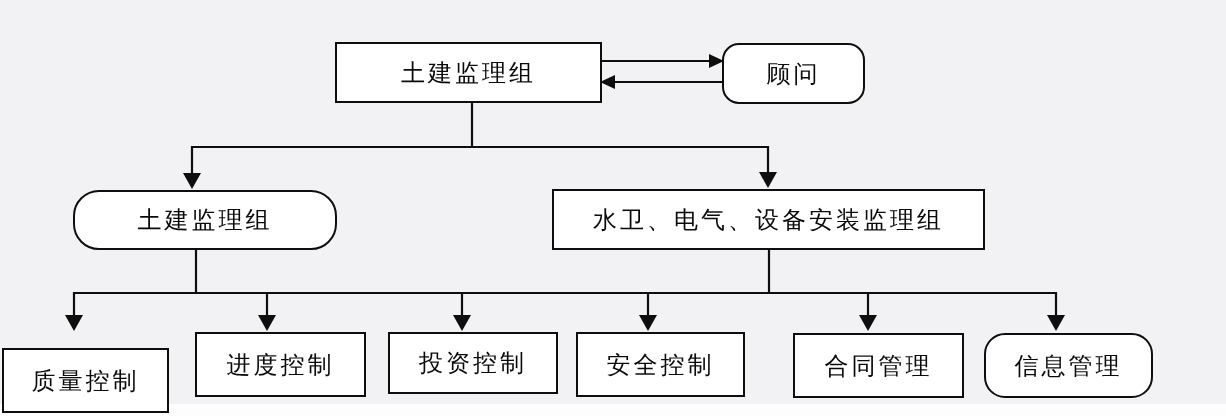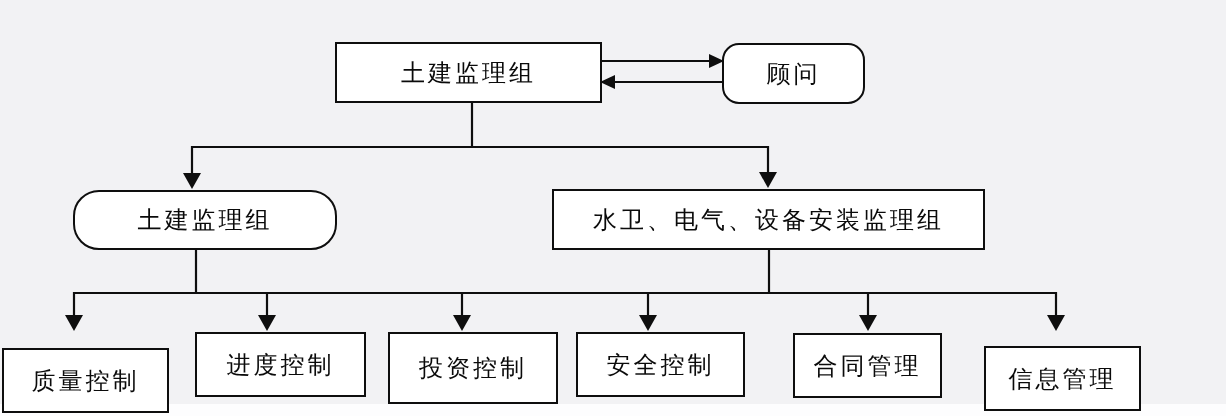--- a/index.html
+++ b/index.html
@@ -113,29 +113,29 @@
   </div>
 
   <div class="node" style="left:2px; top:332px; width:167px; height:65px;margin-top:16px;">
     <span>质量控制</span>
   </div>
 
   <div class="node" style="left:195px; top:332px; width:171px; height:65px;">
     <span>进度控制</span>
   </div>
 
-  <div class="node" style="left:388px; top:332px; width:170px; height:72px;">
+  <div class="node" style="left:388px; top:332px; width:170px; height:62px;">
     <span>投资控制</span>
   </div>
 
   <div class="node" style="left:576px; top:332px; width:169px; height:65px;">
     <span>安全控制</span>
   </div>
 
-  <div class="node" style="left:793px; top:333px; width:149px; height:65px;">
+  <div class="node" style="left:793px; top:333px; width:171px; height:65px;">
     <span>合同管理</span>
   </div>
 
-  <div class="node" style="left:984px; top:346px; width:157px; height:65px;">
+  <div class="node" style="left:984px; top:333px; width:169px; height:65px;border-radius:21px;">
     <span>信息管理</span>
   </div>
 
 </div>
 
 </body></html>

